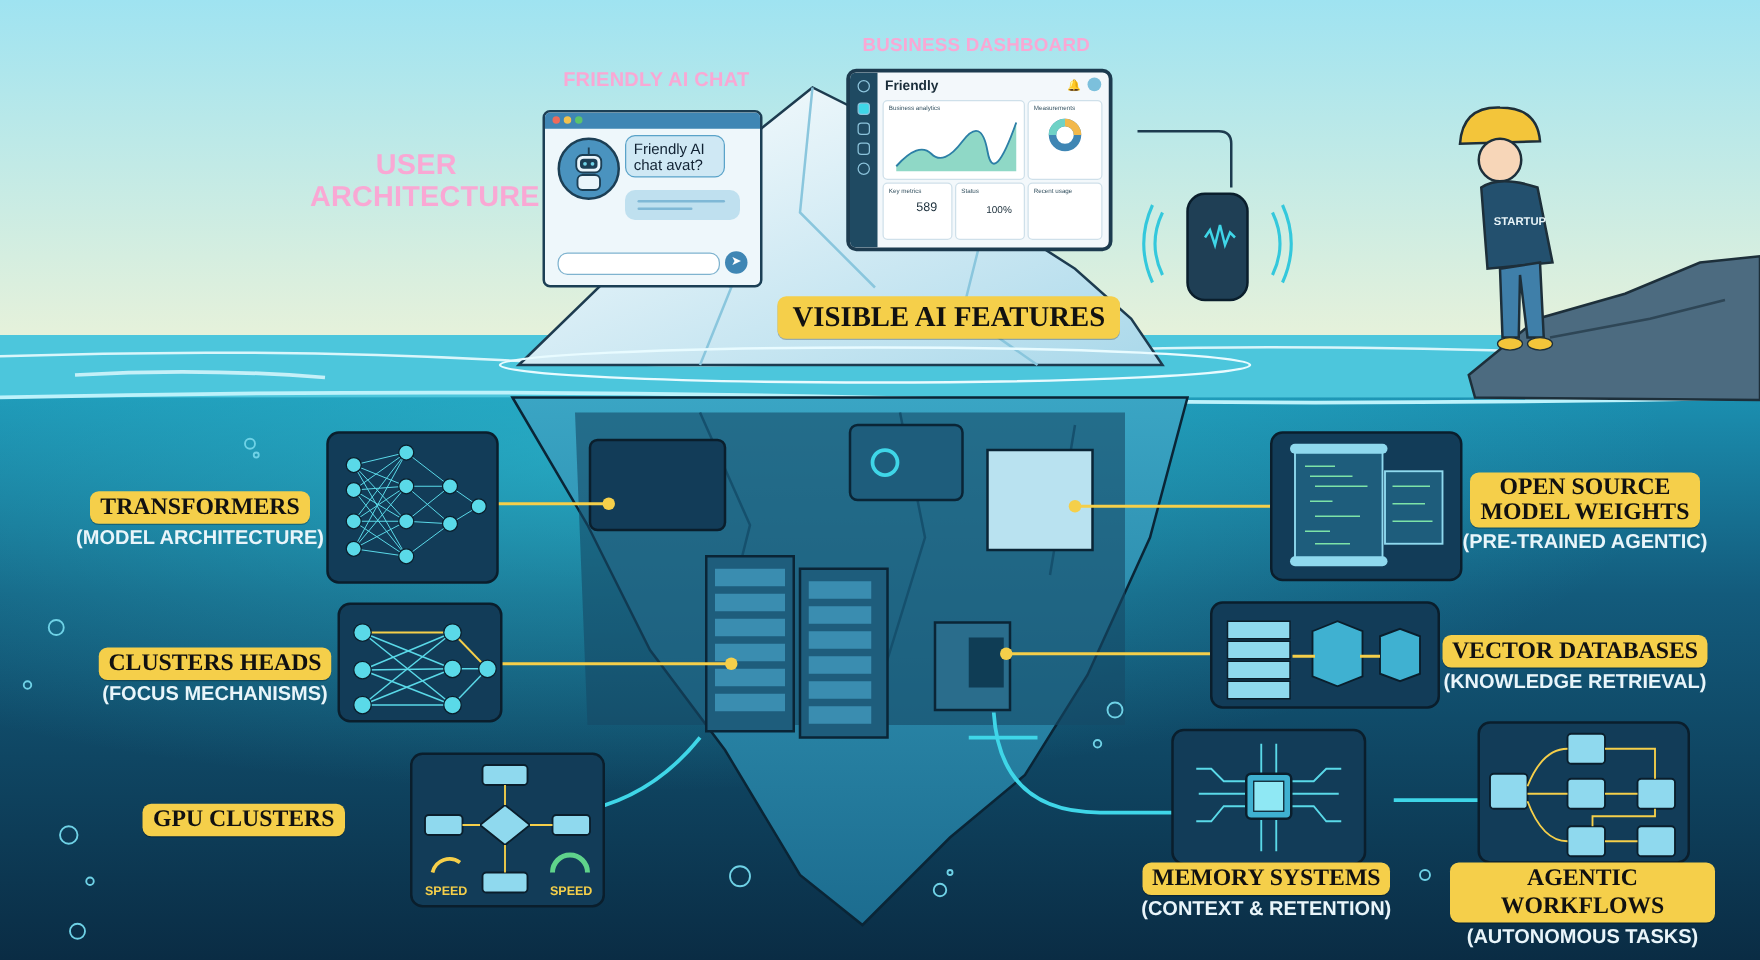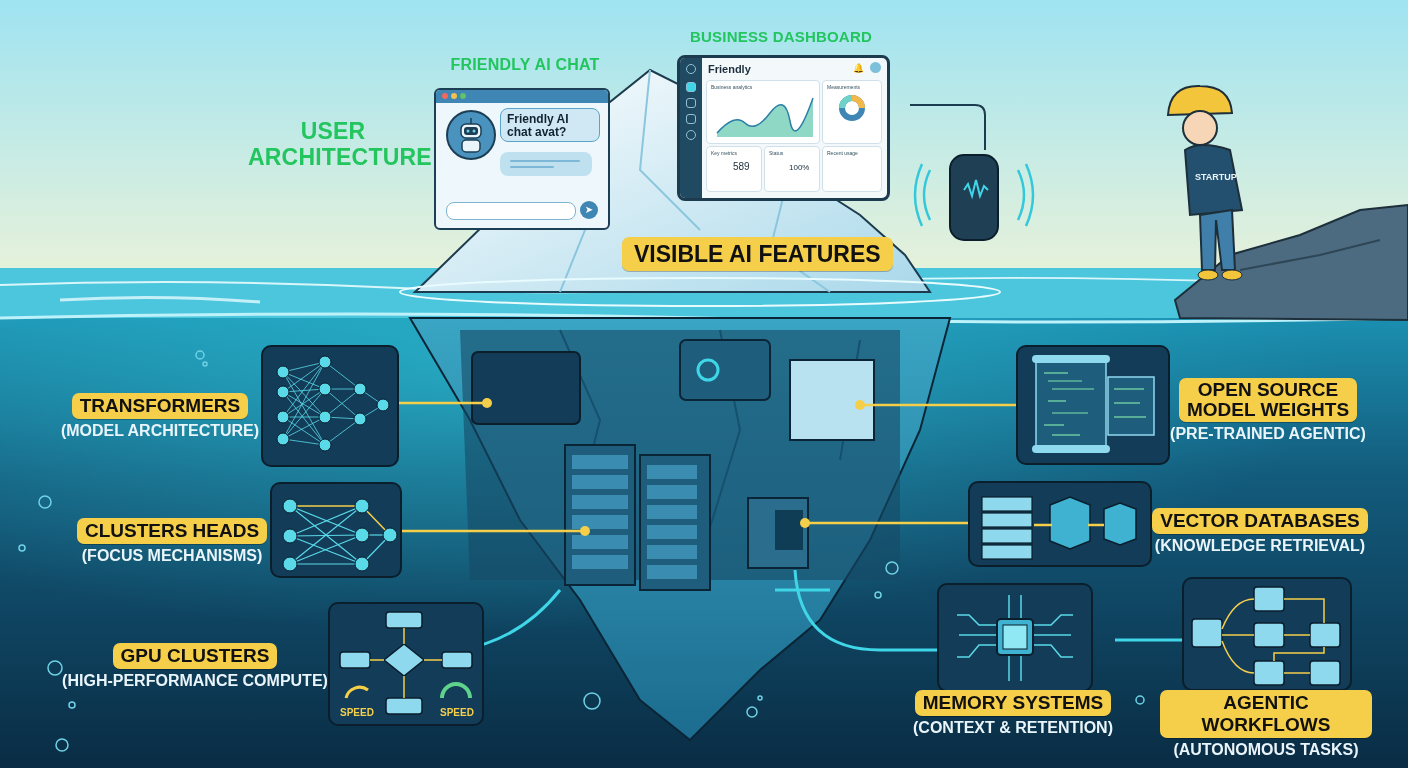--- a/index.html
+++ b/index.html
@@ -1,31 +1,31 @@
 <!DOCTYPE html>
 <html><head>
 <meta charset="utf-8">
 <style>
   html, body { margin:0; padding:0; }
   body { width:1408px; height:768px; overflow:hidden; position:relative; font-family:"Liberation Sans", sans-serif; background:#0e3c55; }
   .scene { position:absolute; inset:0; }
   svg.bg { position:absolute; left:0; top:0; width:1408px; height:768px; }
   .txt { position:absolute; font-family:"Liberation Sans", sans-serif; font-weight:700; }
-  .head-dark { color:#22c55e; text-align:center; letter-spacing:0.2px; }
-  .label-pill { background:#f5cf4a; color:#111; padding:2px 8px; border-radius:7px; font-weight:700; display:inline-block; box-shadow:0 1px 0 rgba(0,0,0,0.25); }
+  .head-dark { color:#f9a8d4; text-align:center; letter-spacing:0.2px; }
+  .label-pill { background:#f5cf4a; color:#111; padding:2px 8px; border-radius:7px; font-weight:700; display:inline-block; box-shadow:0 1px 0 rgba(0,0,0,0.25);font-family:Liberation Serif, serif; }
   .sub { color:#e9f5fa; font-weight:700; }
   .lbl { position:absolute; text-align:center; }
   .lbl .label-pill { font-size:19px; line-height:22px; }
   .lbl .sub { font-size:16px; line-height:20px; margin-top:2px; }
   .panel { position:absolute; background:#123c58; border:2px solid #0a1e2c; border-radius:10px; }
   .chat { position:absolute; left:434px; top:88px; width:172px; height:138px; background:#eef7fb; border:2px solid #1c3f55; border-radius:6px; overflow:hidden; }
   .chat .bar { height:13px; background:#3f86b4; position:relative; }
   .chat .dot { position:absolute; top:3px; width:6px; height:6px; border-radius:50%; }
   .chat .avatar { position:absolute; left:10px; top:20px; width:46px; height:46px; border-radius:50%; background:#4a93bf; border:2px solid #1c3f55; }
-  .chat .bubble { position:absolute; left:64px; top:18px; width:100px; height:34px; background:#cfe8f4; border:1.5px solid #5aa3c9; border-radius:8px; font-size:12px; color:#123; padding:4px 6px; box-sizing:border-box; font-weight:700; line-height:13px; }
+  .chat .bubble { position:absolute; left:64px; top:18px; width:80px; height:34px; background:#cfe8f4; border:1.5px solid #5aa3c9; border-radius:8px; font-size:12px; color:#123; padding:4px 6px; box-sizing:border-box; font-weight:400; line-height:13px; }
   .chat .reply { position:absolute; left:64px; top:62px; width:92px; height:24px; background:#bfe0ef; border-radius:8px; }
   .chat .reply i { position:absolute; left:10px; height:2px; background:#7fb8d6; border-radius:1px; }
   .chat .input { position:absolute; left:10px; top:112px; width:128px; height:16px; background:#fff; border:1.5px solid #7fb3cf; border-radius:8px; }
   .chat .send { position:absolute; left:144px; top:111px; width:18px; height:18px; border-radius:50%; background:#3f86b4; color:#fff; font-size:10px; text-align:center; line-height:18px; }
   .dash { position:absolute; left:677px; top:55px; width:207px; height:140px; background:#f3f8fb; border:3px solid #1d3b4f; border-radius:8px; overflow:hidden; }
   .dash .side { position:absolute; left:0; top:0; bottom:0; width:22px; background:#1f4a62; }
   .dash .side i { position:absolute; left:6px; width:10px; height:10px; border-radius:3px; border:1.5px solid #8cc3db; box-sizing:border-box; }
   .dash .title { position:absolute; left:28px; top:5px; font-size:11px; font-weight:700; color:#1b2e3a; }
   .dash .card { position:absolute; background:#fff; border:1px solid #cfe0ea; border-radius:4px; }
   .dash .card .t { position:absolute; left:4px; top:3px; font-size:5px; color:#33505f; }
@@ -326,21 +326,20 @@
           <line x1="74" y1="72" x2="74" y2="94"></line>
         </g>
     <path d="M16 94 A14 14 0 0 1 38 86" stroke="#f5cf4a" stroke-width="3" fill="none"></path>
     <path d="M112 94 A14 14 0 0 1 140 94" stroke="#5fd38b" stroke-width="4" fill="none"></path>
     <text x="10" y="112" font-size="10" font-weight="700" fill="#f5cf4a" font-family="Liberation Sans, sans-serif">SPEED</text>
     <text x="110" y="112" font-size="10" font-weight="700" fill="#f5cf4a" font-family="Liberation Sans, sans-serif">SPEED</text>
   </svg>
 </div>
 <div class="lbl" style="left:60px;top:643px;width:270px">
   <span class="label-pill">GPU CLUSTERS</span>
-  <div class="sub">(HIGH-PERFORMANCE COMPUTE)</div>
 </div>
 
 <div class="panel" style="left:1016px;top:345px;width:150px;height:116px">
   <svg width="150" height="116" viewBox="0 0 150 116">
     <rect x="18" y="14" width="70" height="88" fill="#1e5d7c" stroke="#8fd9ee" stroke-width="1.5"></rect>
     <rect x="90" y="30" width="46" height="58" fill="#1e5d7c" stroke="#8fd9ee" stroke-width="1.5"></rect>
     <rect x="14" y="8" width="78" height="8" rx="4" fill="#8fd9ee"></rect>
         <rect x="14" y="98" width="78" height="8" rx="4" fill="#8fd9ee"></rect>
     <g stroke="#7de3a8" stroke-width="1.2">
           <line x1="26" y1="26" x2="50" y2="26"></line>

